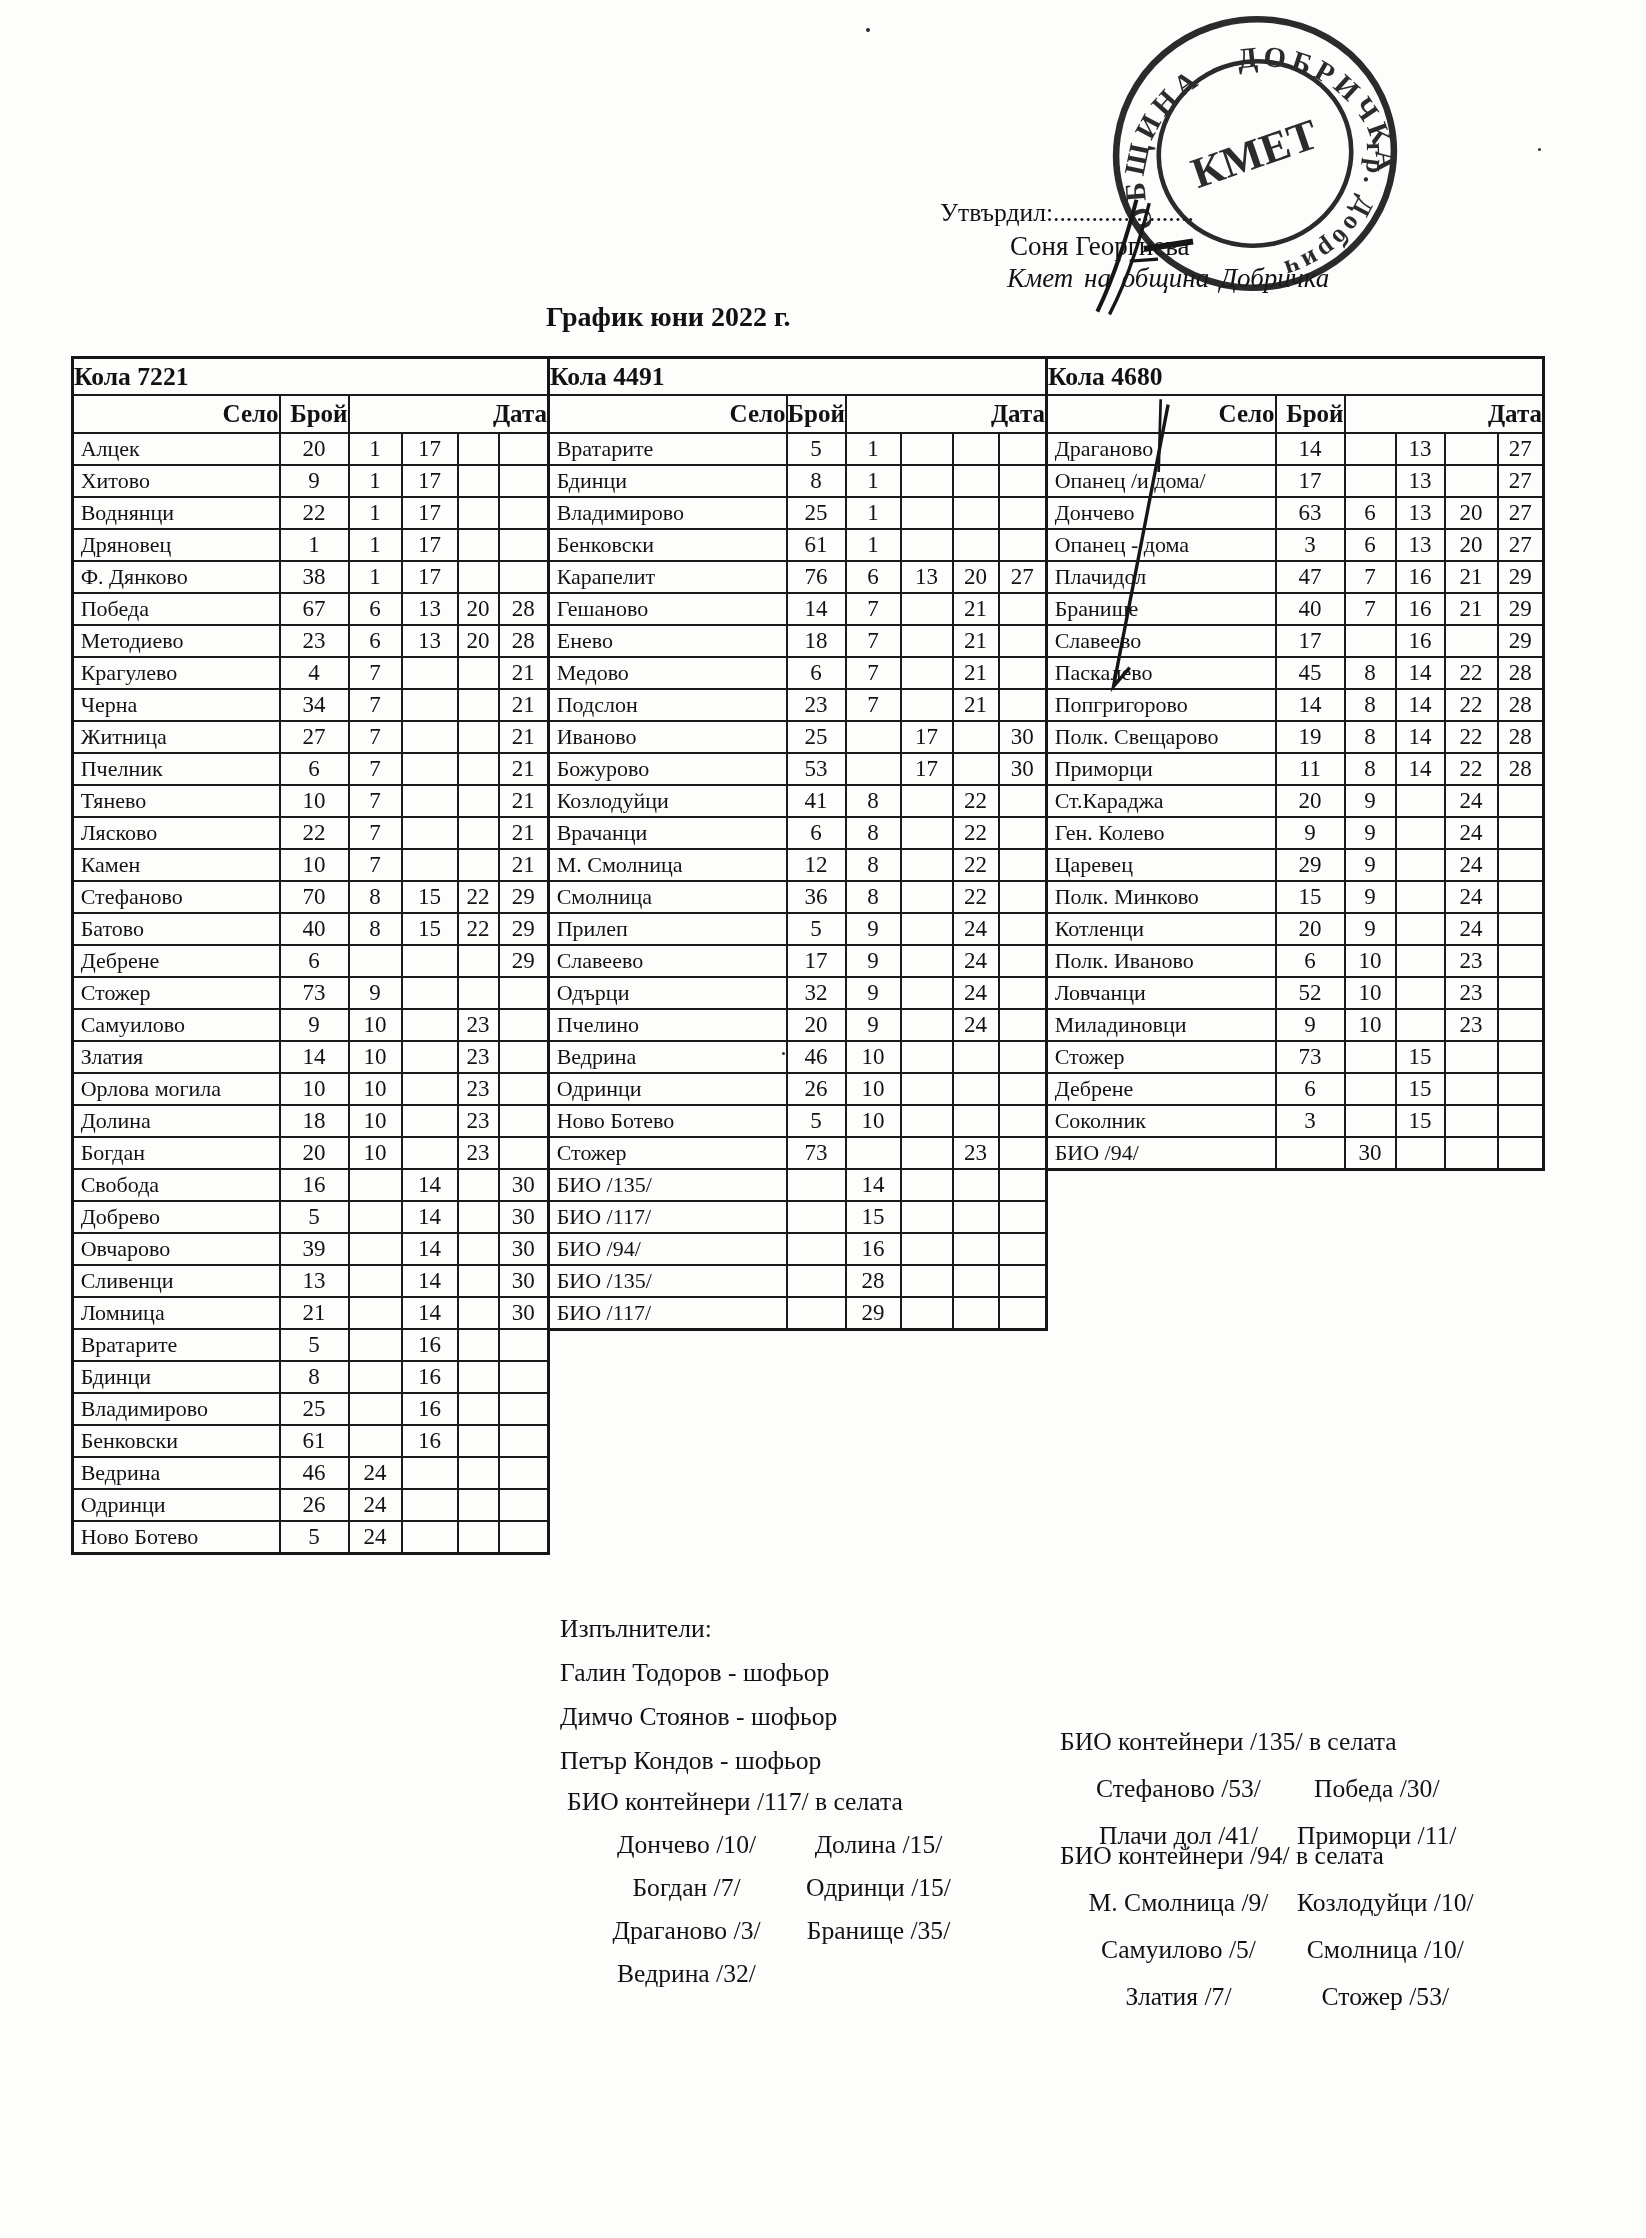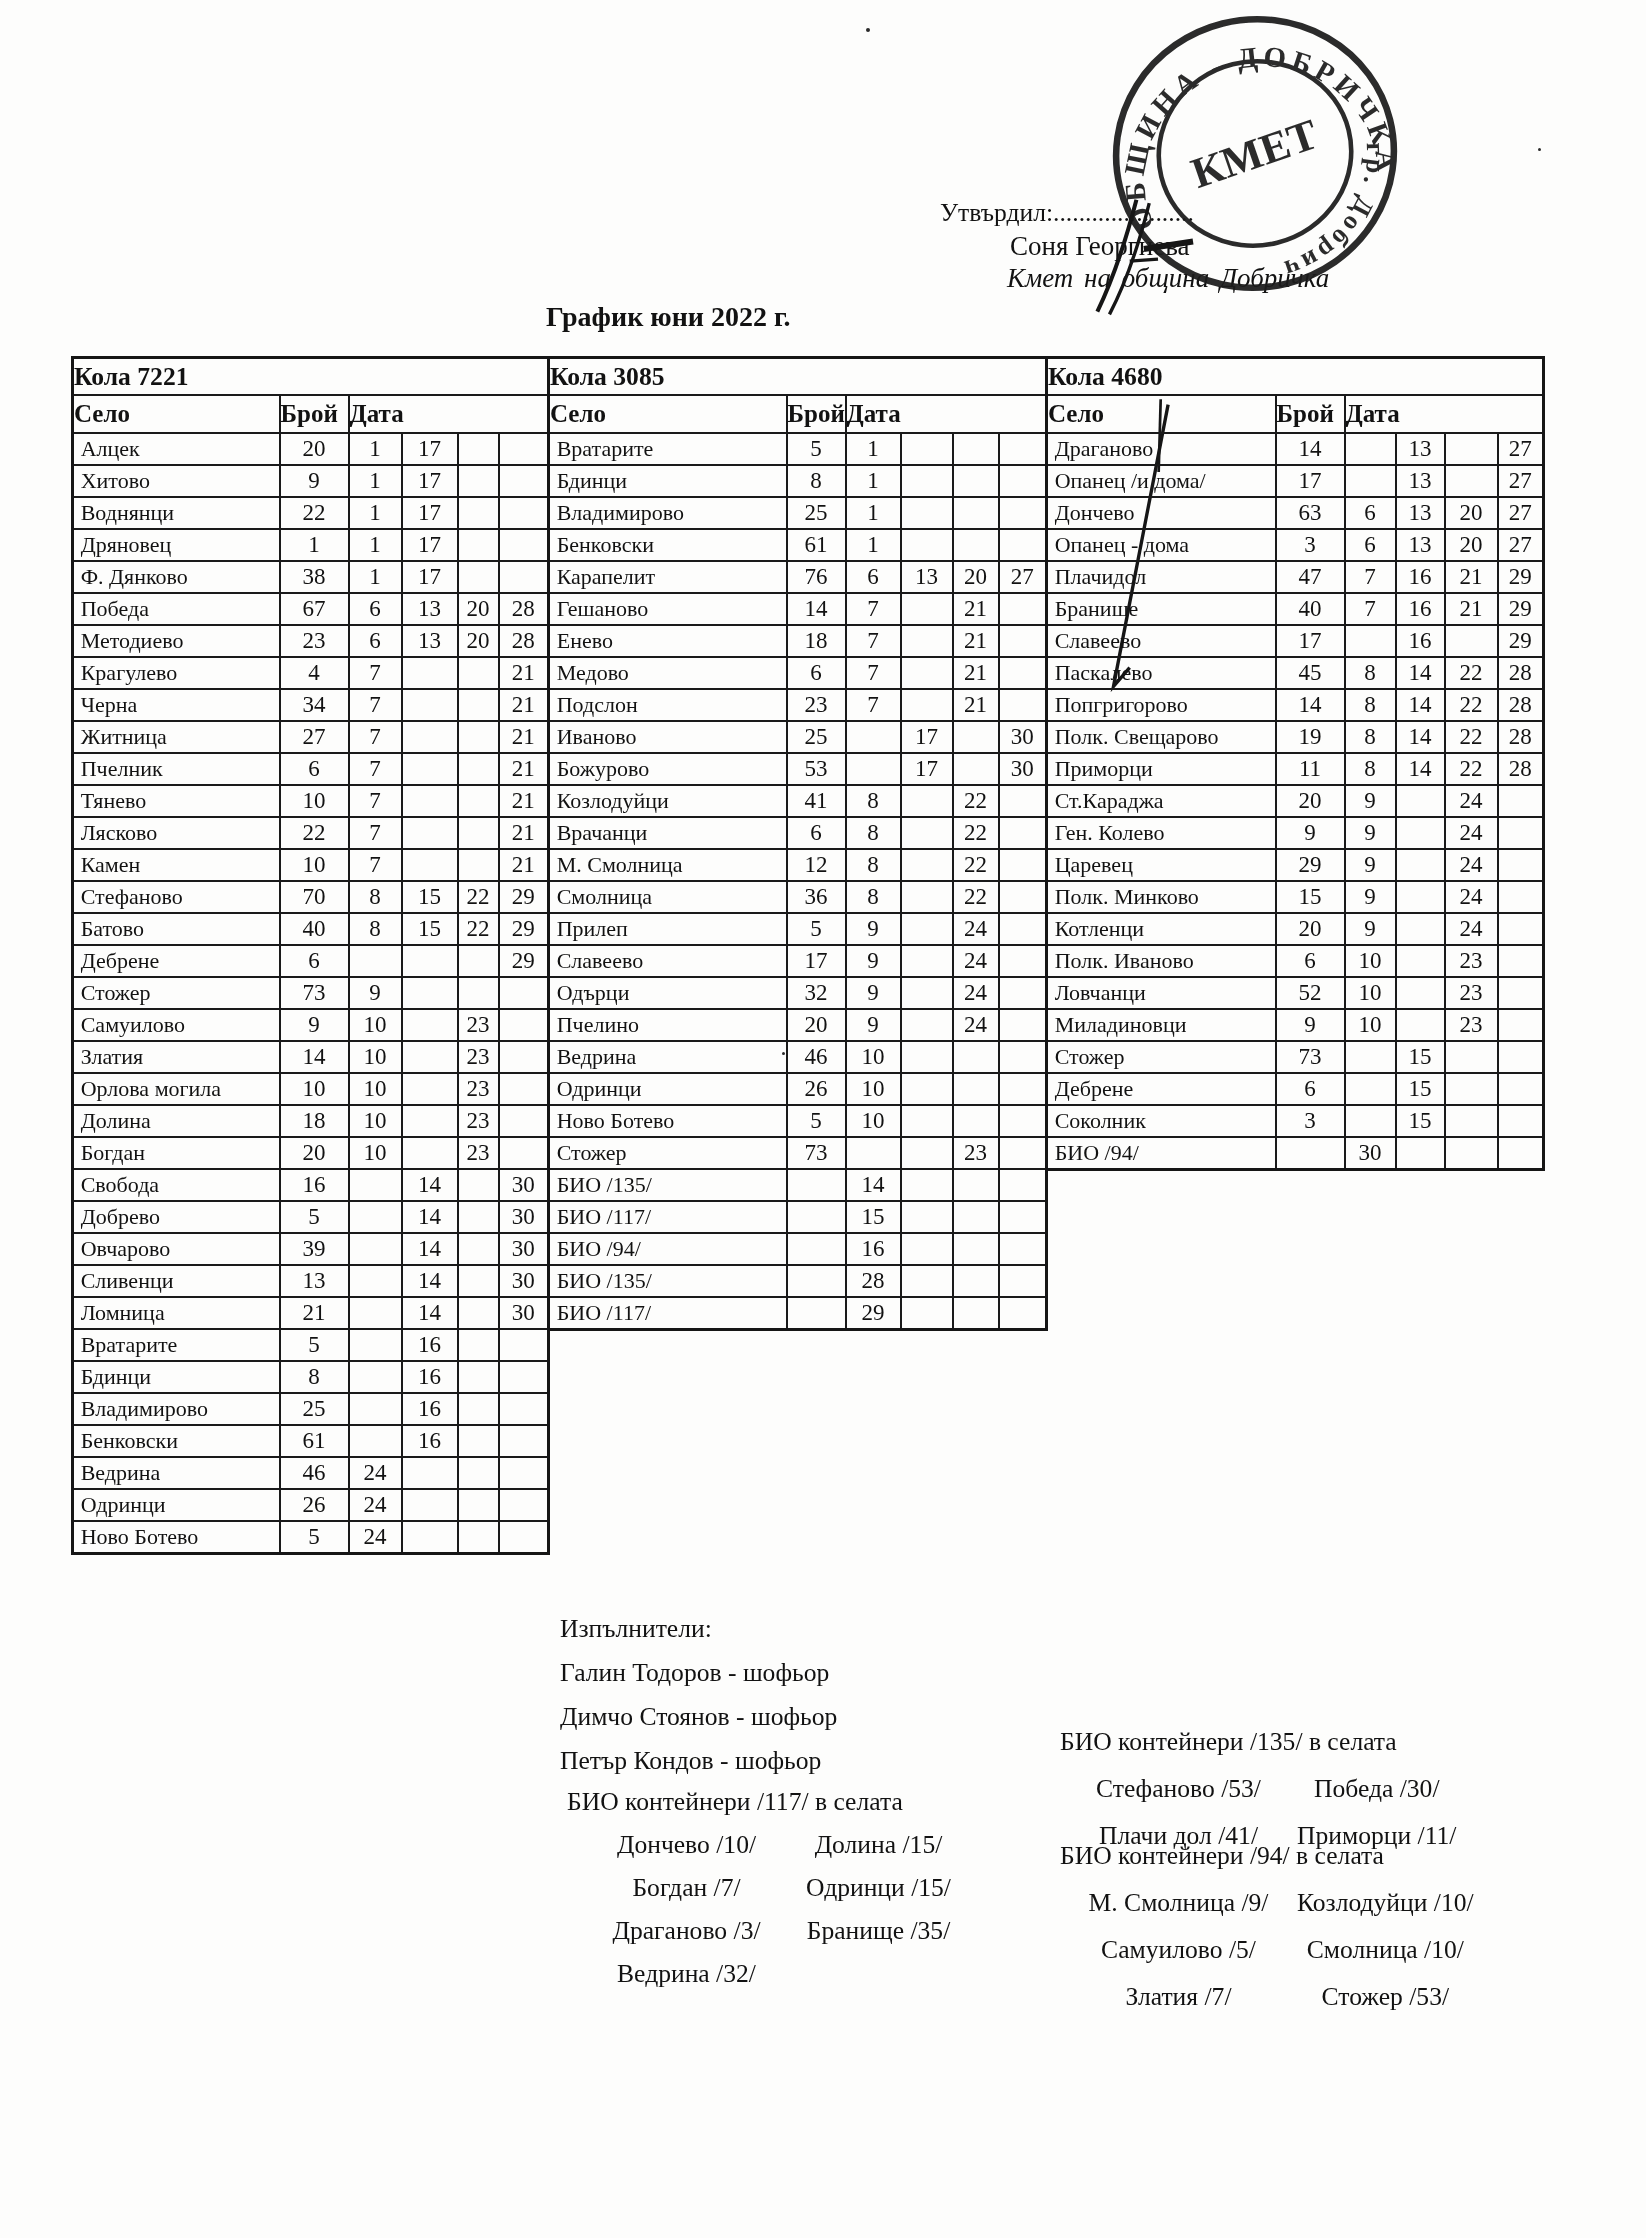--- a/index.html
+++ b/index.html
@@ -17,21 +17,21 @@
   
   .pen{position:absolute;left:0;top:0;pointer-events:none;}
 
   .doc-title{position:absolute;left:546px;top:301px;font-size:28px;font-weight:bold;white-space:nowrap;}
 
   
   .sched{position:absolute;top:356px;border-collapse:collapse;table-layout:fixed;
          border:3.4px solid #161616;background:transparent;}
   .sched td{border:2px solid #1a1a1a;padding:0;overflow:hidden;white-space:nowrap;vertical-align:middle;}
   .sched .row-title td{height:35px;text-align:left;font-weight:bold;font-size:25.6px;border-bottom-width:2.7px;}
-  .sched .row-head td{height:36px;text-align:left;font-weight:bold;font-size:25px;border-bottom-width:2.7px;}
+  .sched .row-head td{height:36px;text-align:right;font-weight:bold;font-size:25px;border-bottom-width:2.7px;}
   .sched tbody td{height:30px;font-size:23px;}
   .sched td.v{text-align:left;padding-left:6.7px;font-size:22px;}
   .sched td.n,.sched td.d{text-align:center;}
 
   
   .note{position:absolute;font-size:25.6px;white-space:nowrap;}
   .note .nt{white-space:nowrap;}
   .two-col{display:flex;text-align:center;}
   .two-col .c > div{white-space:nowrap;}
 
@@ -382,21 +382,21 @@
         <colgroup>
           <col style="width: 238px;">
           <col style="width: 59px;">
           <col style="width: 55px;">
           <col style="width: 52px;">
           <col style="width: 46px;">
           <col style="width: 48px;">
         </colgroup>
         <thead>
           <tr class="row-title">
-            <td colspan="6">Кола 3085</td>
+            <td colspan="6">Кола 4491</td>
           </tr>
           <tr class="row-head">
             <td colspan="1">Село</td>
             <td colspan="1">Брой</td>
             <td colspan="4">Дата</td>
           </tr>
         </thead>
         <tbody>
           <tr>
             <td class="v">Вратарите</td>

